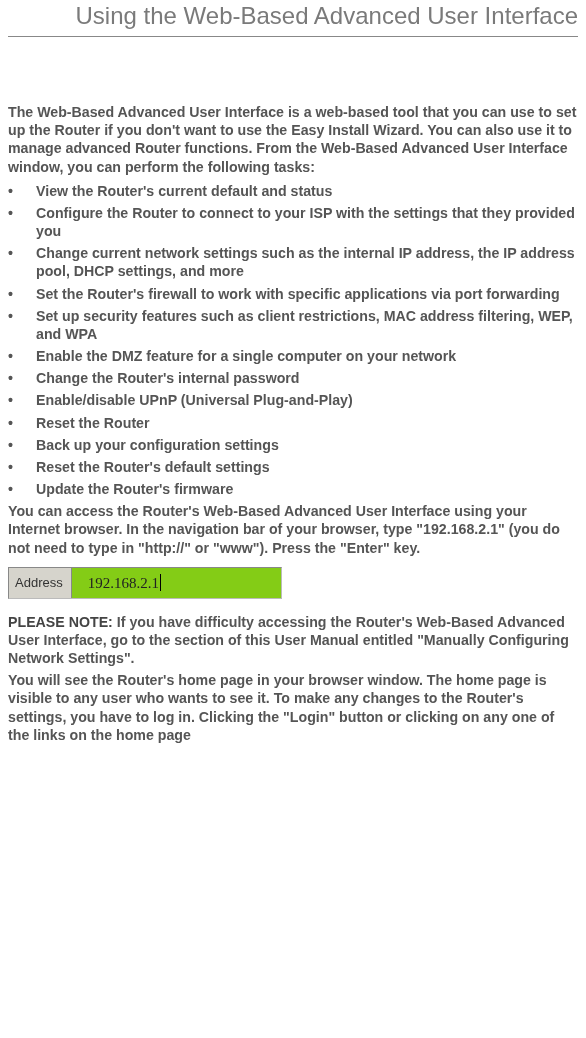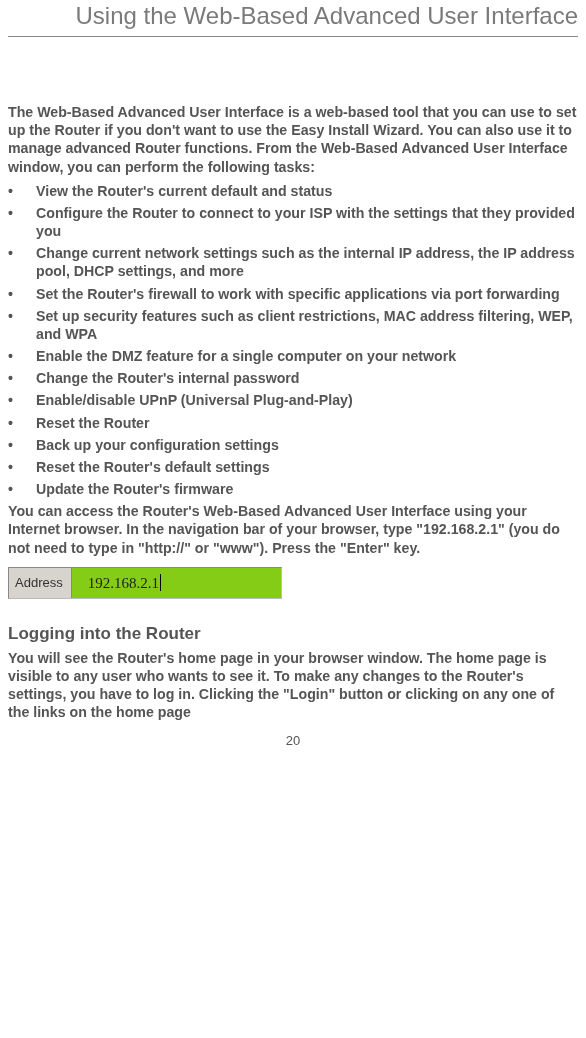--- a/index.html
+++ b/index.html
@@ -180,19 +180,20 @@
     <div class="para">You can access the Router's Web-Based Advanced User Interface using your Internet browser. In the navigation bar of your browser, type "192.168.2.1" (you do not need to type in "http://" or "www"). Press the "Enter" key.</div>
 
     <div class="address-box">
       <div class="address-label">Address</div>
       <div class="address-value">
         <span>192.168.2.1</span>
           <span class="cursor"></span>
       </div>
     </div>
 
+    <div class="para note">
+      <span class="bold">PLEASE NOTE:</span><span> If you have difficulty accessing the Router's Web-Based Advanced User Interface, go to the section of this User Manual entitled "Manually Configuring Network Settings".</span>
+    </div>
 
-    <div class="subhead">Logging into the Router</div>
     <div class="para">You will see the Router's home page in your browser window. The home page is visible to any user who wants to see it. To make any changes to the Router's settings, you have to log in. Clicking the "Login" button or clicking on any one of the links on the home page</div>
   </div>
 
-  <div class="page-number">20</div>
 </div>
 
 </body></html>

